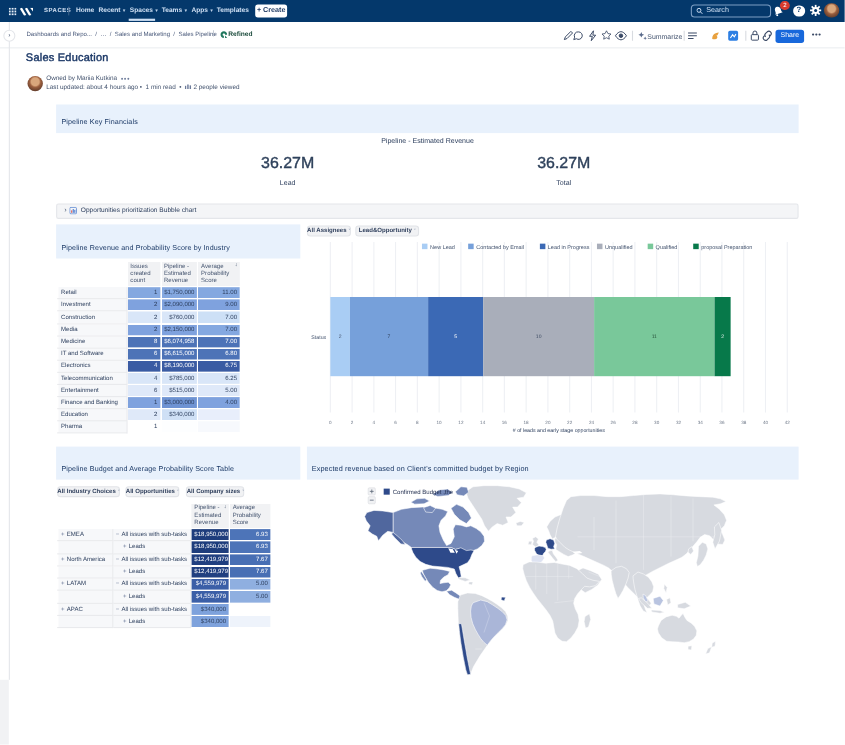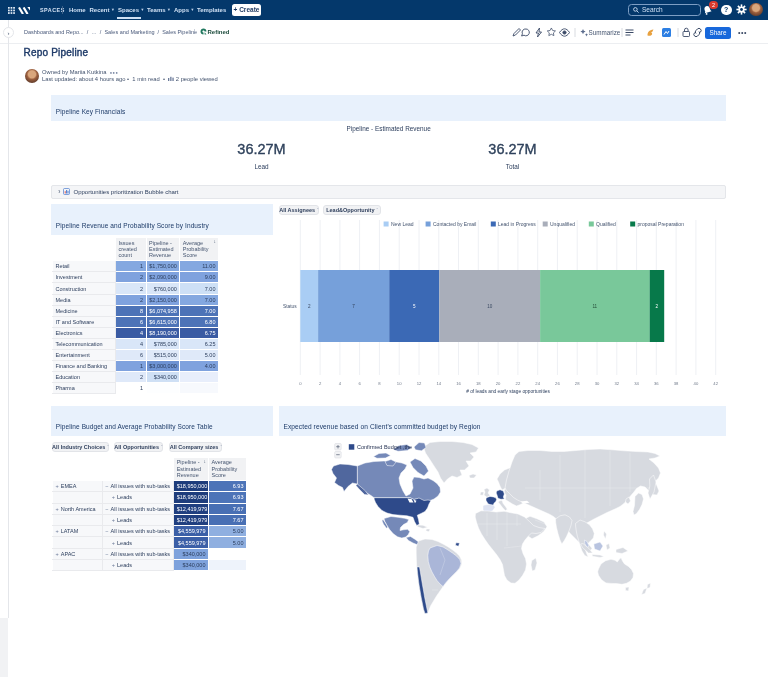--- a/index.html
+++ b/index.html
@@ -121,21 +121,21 @@
       <path d="M172.5,4.5 V3 a1.8,1.8 0 0 1 3.6,0 V4.5"></path>
     </g>
  <g stroke="#3b4a66" stroke-width="1" fill="none">
       <path d="M184,6.5 a2.2,2.2 0 0 1 0,-3.1 l1.5,-1.5 a2.2,2.2 0 0 1 3.1,3.1 l-0.7,0.7"></path>
       <path d="M187,4.5 a2.2,2.2 0 0 1 0,3.1 l-1.5,1.5 a2.2,2.2 0 0 1 -3.1,-3.1 l0.7,-0.7"></path>
     </g>
 </svg>
 <div class="abs" style="left:705px;top:26.5px;width:26px;height:12px;background:#1868db;border-radius:2.5px;color:#fff;font-size:6.3px;display:flex;align-items:center;justify-content:center">Share</div>
 <div class="abs" style="left:736.5px;top:26.5px;width:12px;height:12px;color:#3b4a66;font-size:7px;display:flex;align-items:center;justify-content:center;letter-spacing:0.5px">•••</div>
 
-<div class="abs" style="left:23.5px;top:47px;font-size:10px;font-weight:400;color:#1e3a68;-webkit-text-stroke:0.4px #1e3a68;letter-spacing:0.2px">Repo Pipeline</div>
+<div class="abs" style="left:23.5px;top:47px;font-size:10px;font-weight:400;color:#1e3a68;-webkit-text-stroke:0.4px #1e3a68;letter-spacing:0.2px">Sales Education</div>
 <div class="abs" style="left:25px;top:68.5px;width:14px;height:14px;border-radius:50%;background:radial-gradient(circle at 50% 38%, #d9a67c 0 32%, #9c5f3e 45%, #6e4430 70%, #54352a 100%)"></div>
 <div class="abs" style="left:42px;top:69px;font-size:5.8px;color:#42526d">Owned by Mariia Kutkina&nbsp;&nbsp;<span style="font-size:4px;letter-spacing:0.5px;color:#6b7a99">●●●</span></div>
 <div class="abs" style="left:42px;top:75.5px;font-size:5.8px;color:#42526d">Last updated: about 4 hours ago •&nbsp;&nbsp;1 min read&nbsp;&nbsp;•&nbsp;&nbsp;<svg width="6" height="5" viewBox="0 0 6 5" style="display:inline-block;vertical-align:-0.5px">
       <rect x="0" y="2" width="1.3" height="3" fill="#6b7a99"></rect>
       <rect x="2.2" y="0.8" width="1.3" height="4.2" fill="#6b7a99"></rect>
       <rect x="4.4" y="1.6" width="1.3" height="3.4" fill="#6b7a99"></rect>
     </svg> 2 people viewed</div>
 
 <div class="hdr" style="left:51.3px;top:95px;width:674.7px;height:26px;font-size:6.5px;padding:0 0 6px 4.5px">Pipeline Key Financials</div>
 <div class="abs" style="left:51.3px;top:124.5px;width:674.7px;text-align:center;font-size:6.4px;color:#2c3e5d">Pipeline - Estimated Revenue</div>

